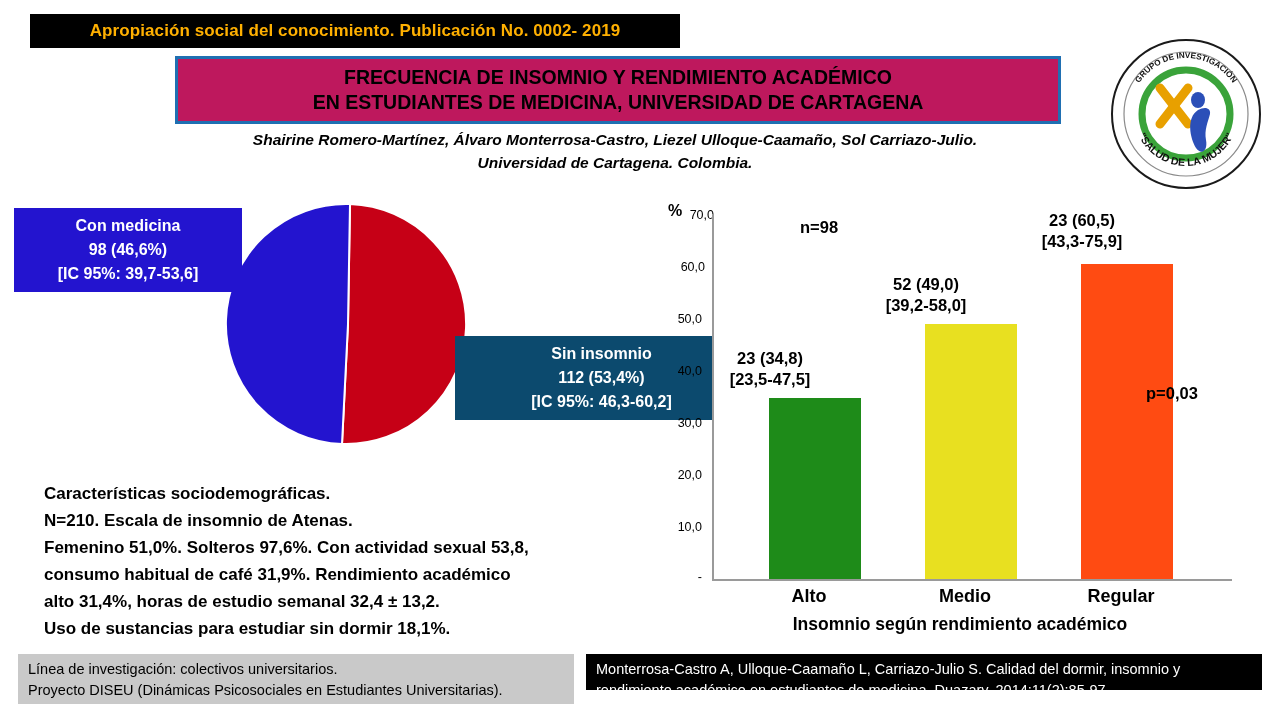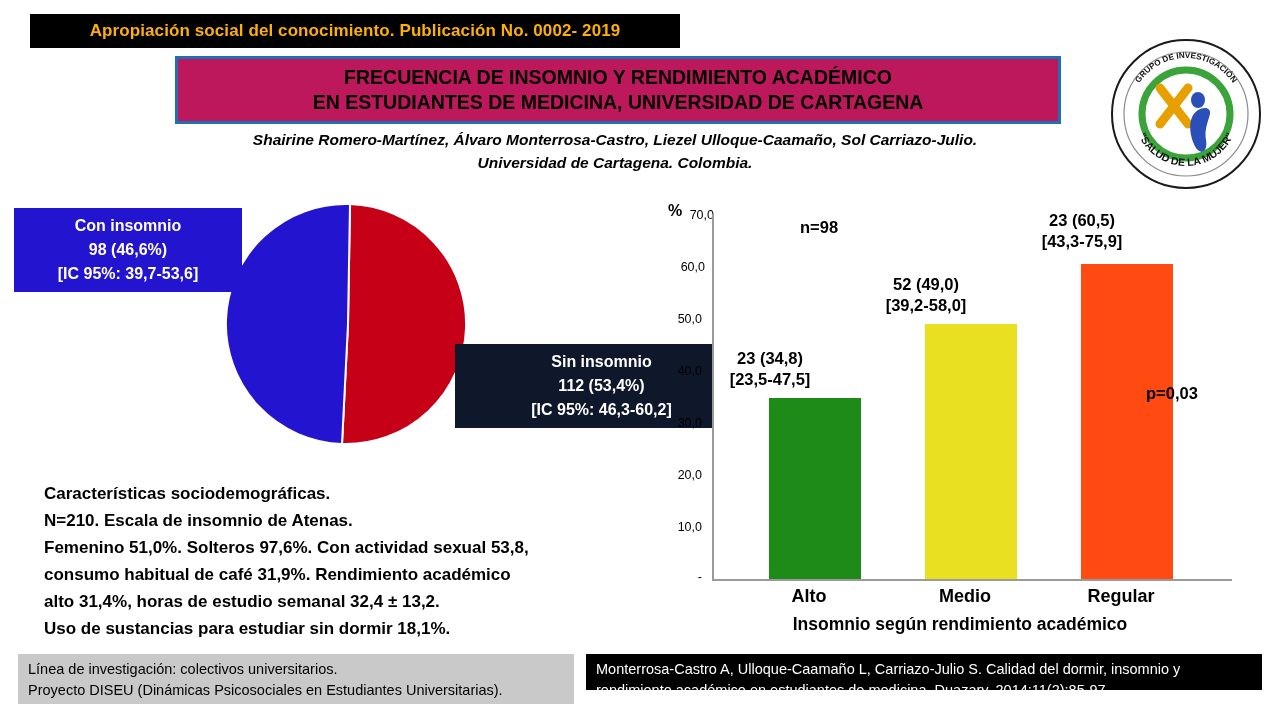--- a/index.html
+++ b/index.html
@@ -35,21 +35,21 @@
 
   
   #logo { right:18px; top:38px; width:152px; height:152px; }
 
   
   #pie-wrap { left:222px; top:198px; width:252px; height:252px; }
   #pie-wrap svg { display:block; }
 
   .callout { color:#fff; font-weight:bold; text-align:center; font-size:16px; line-height:24px; padding:6px 10px; }
   #callout-con { left:14px; top:208px; width:208px; background:#2314cf; }
-  #callout-sin { left:455px; top:344px; width:205px; background:#0f172a;padding-left:44px; }
+  #callout-sin { left:455px; top:336px; width:205px; background:#0c4a6e;padding-left:44px; }
 
   
   #desc { left:44px; top:480px; width:600px; font-weight:bold; font-size:17px; line-height:27px; }
 
   
   #bar-panel { left:660px; top:196px; width:600px; height:440px; }
   #pct-sign { left:668px; top:202px; font-weight:bold; font-size:16px; }
 
   .axis-line { background:#9a9a9a; position:absolute; }
   .ytick { position:absolute; font-size:12.5px; color:#000; text-align:right; width:42px; }
@@ -113,21 +113,21 @@
 
 <div id="pie-wrap" class="abs">
   <svg width="252" height="252" viewBox="0 0 252 252">
 
     <path d="M 126 126 L 128 6 A 120 120 0 1 1 120 246 Z" fill="#c60016" stroke="#ffffff" stroke-width="2"></path>
     <path d="M 126 126 L 120 246 A 120 120 0 1 1 128 6 Z" fill="#2314cf" stroke="#ffffff" stroke-width="2"></path>
   </svg>
 </div>
 
 <div id="callout-con" class="abs callout">
-  <div>Con insomnio</div>
+  <div>Con medicina</div>
   <div>98 (46,6%)</div>
   <div>[IC 95%: 39,7-53,6]</div>
 </div>
 
 <div id="callout-sin" class="abs callout">
   <div>Sin insomnio</div>
   <div>112 (53,4%)</div>
   <div>[IC 95%: 46,3-60,2]</div>
 </div>
 

